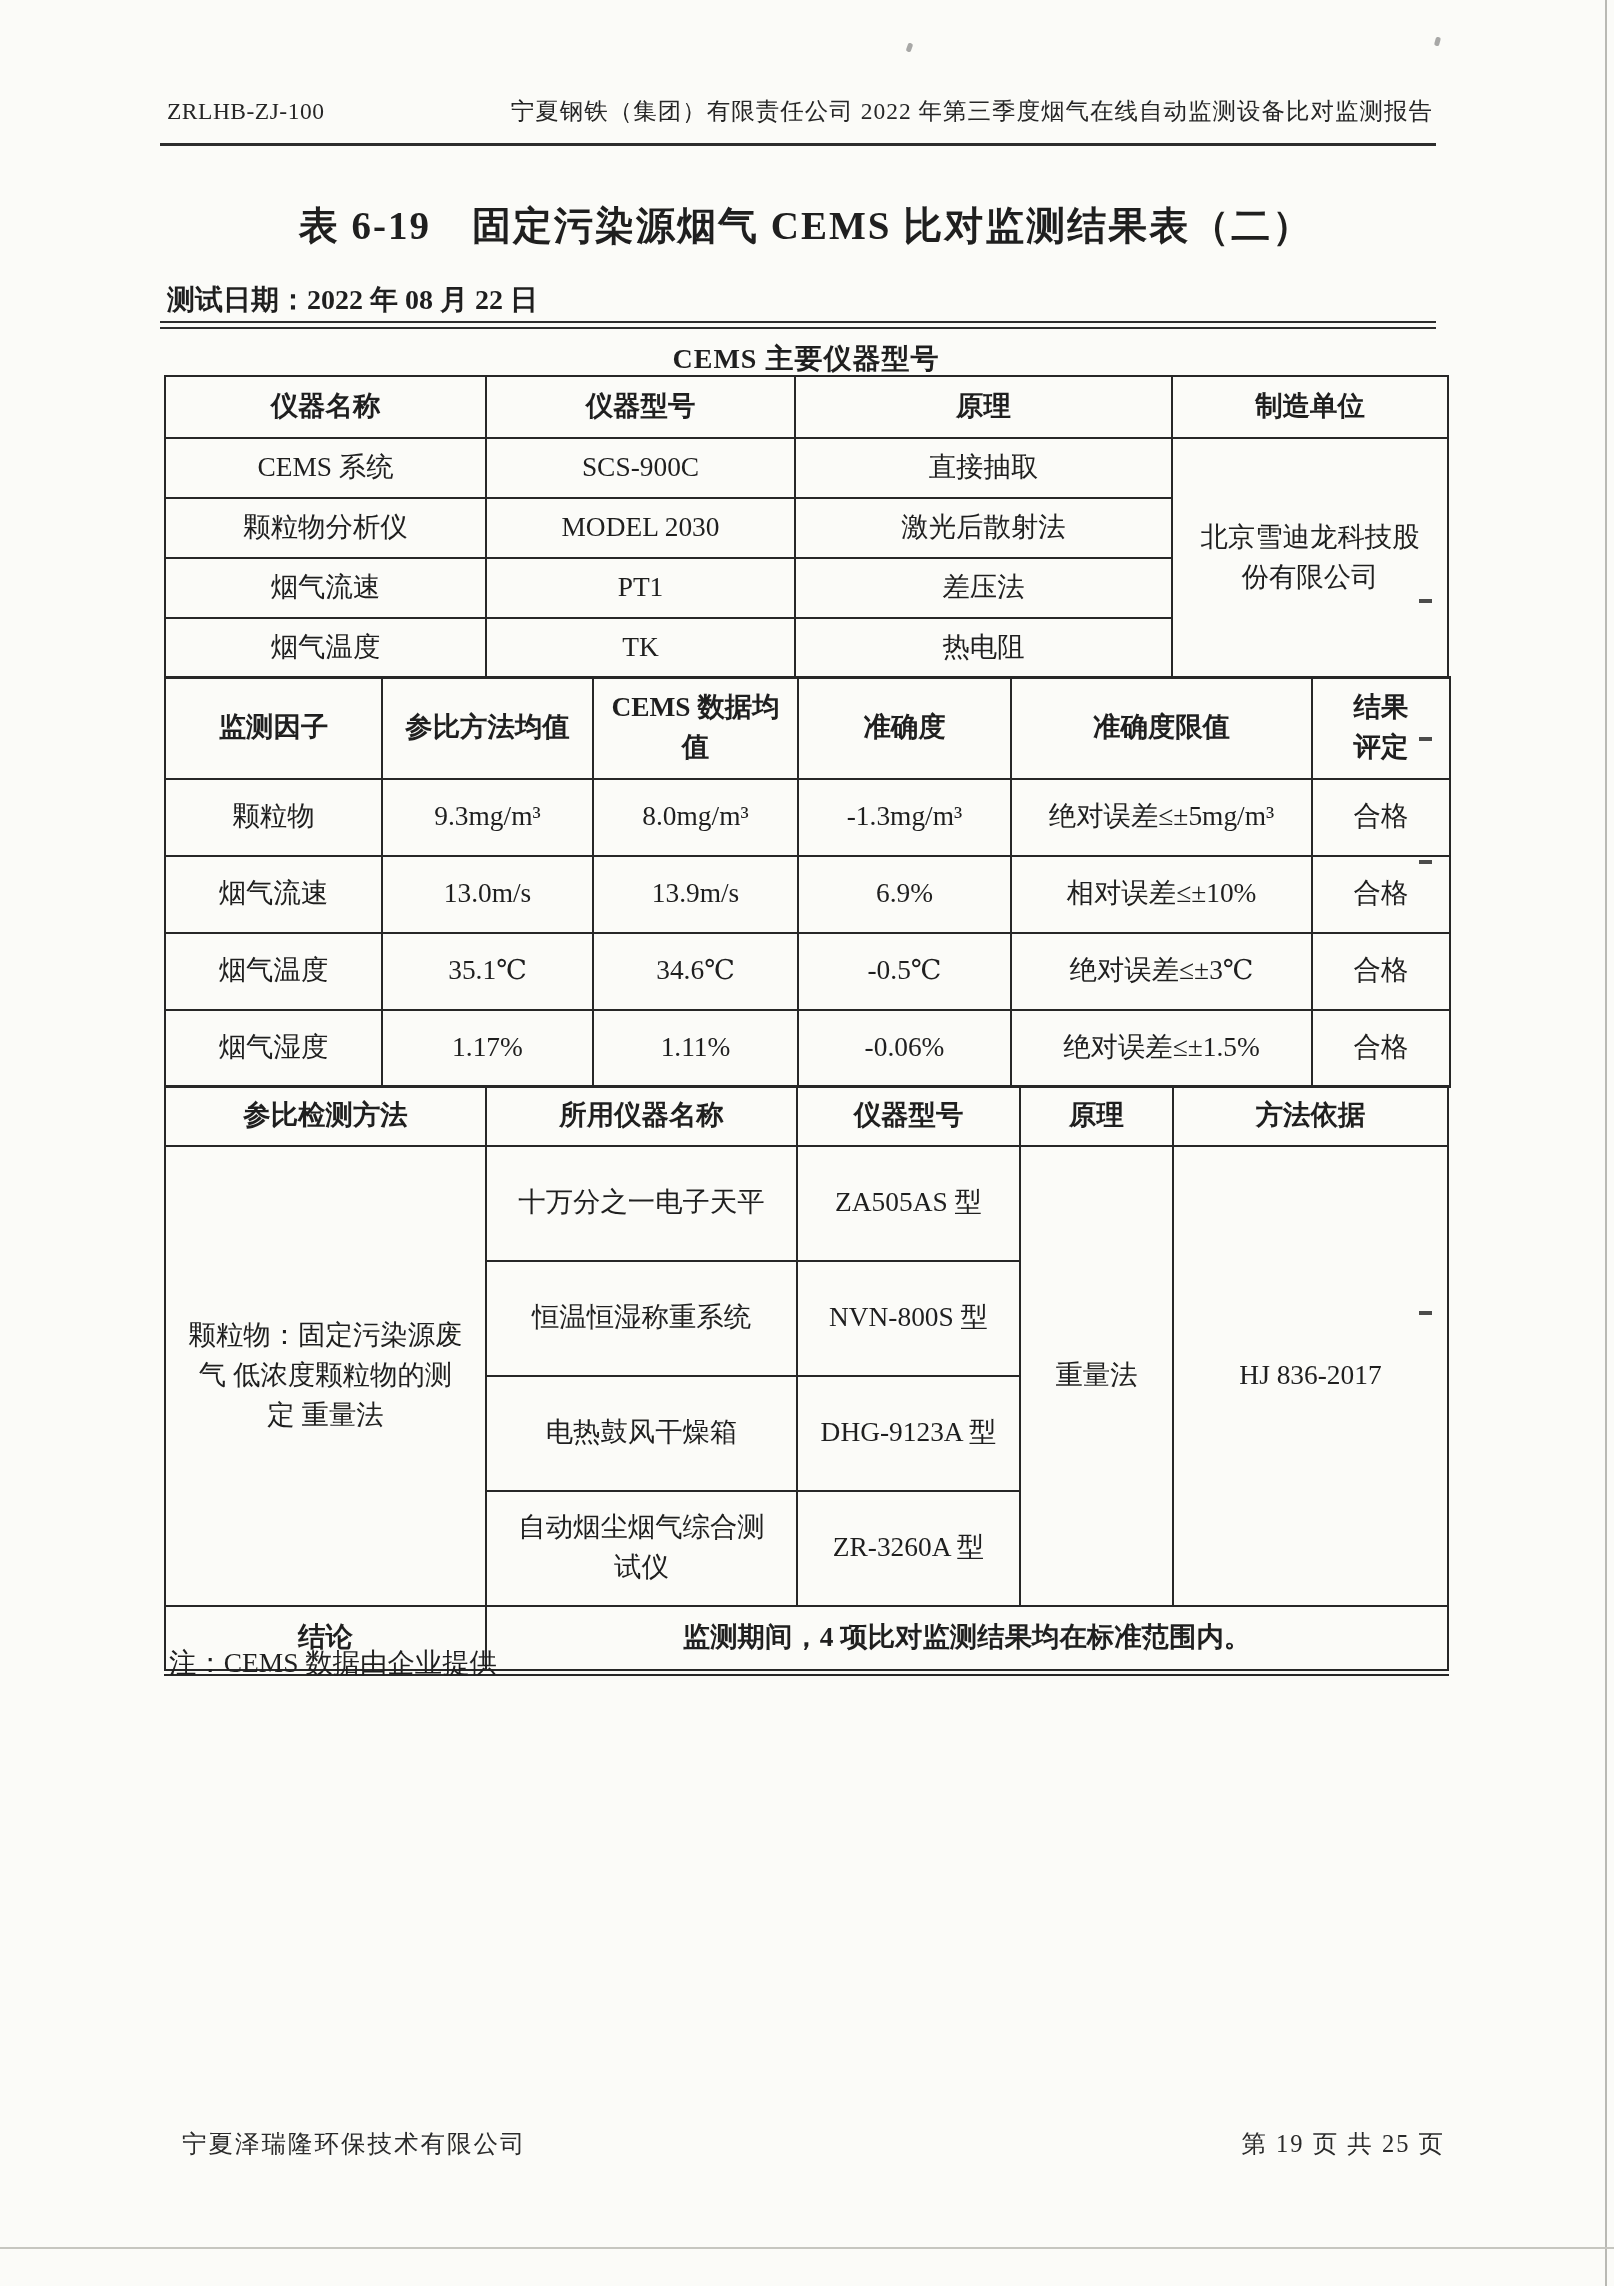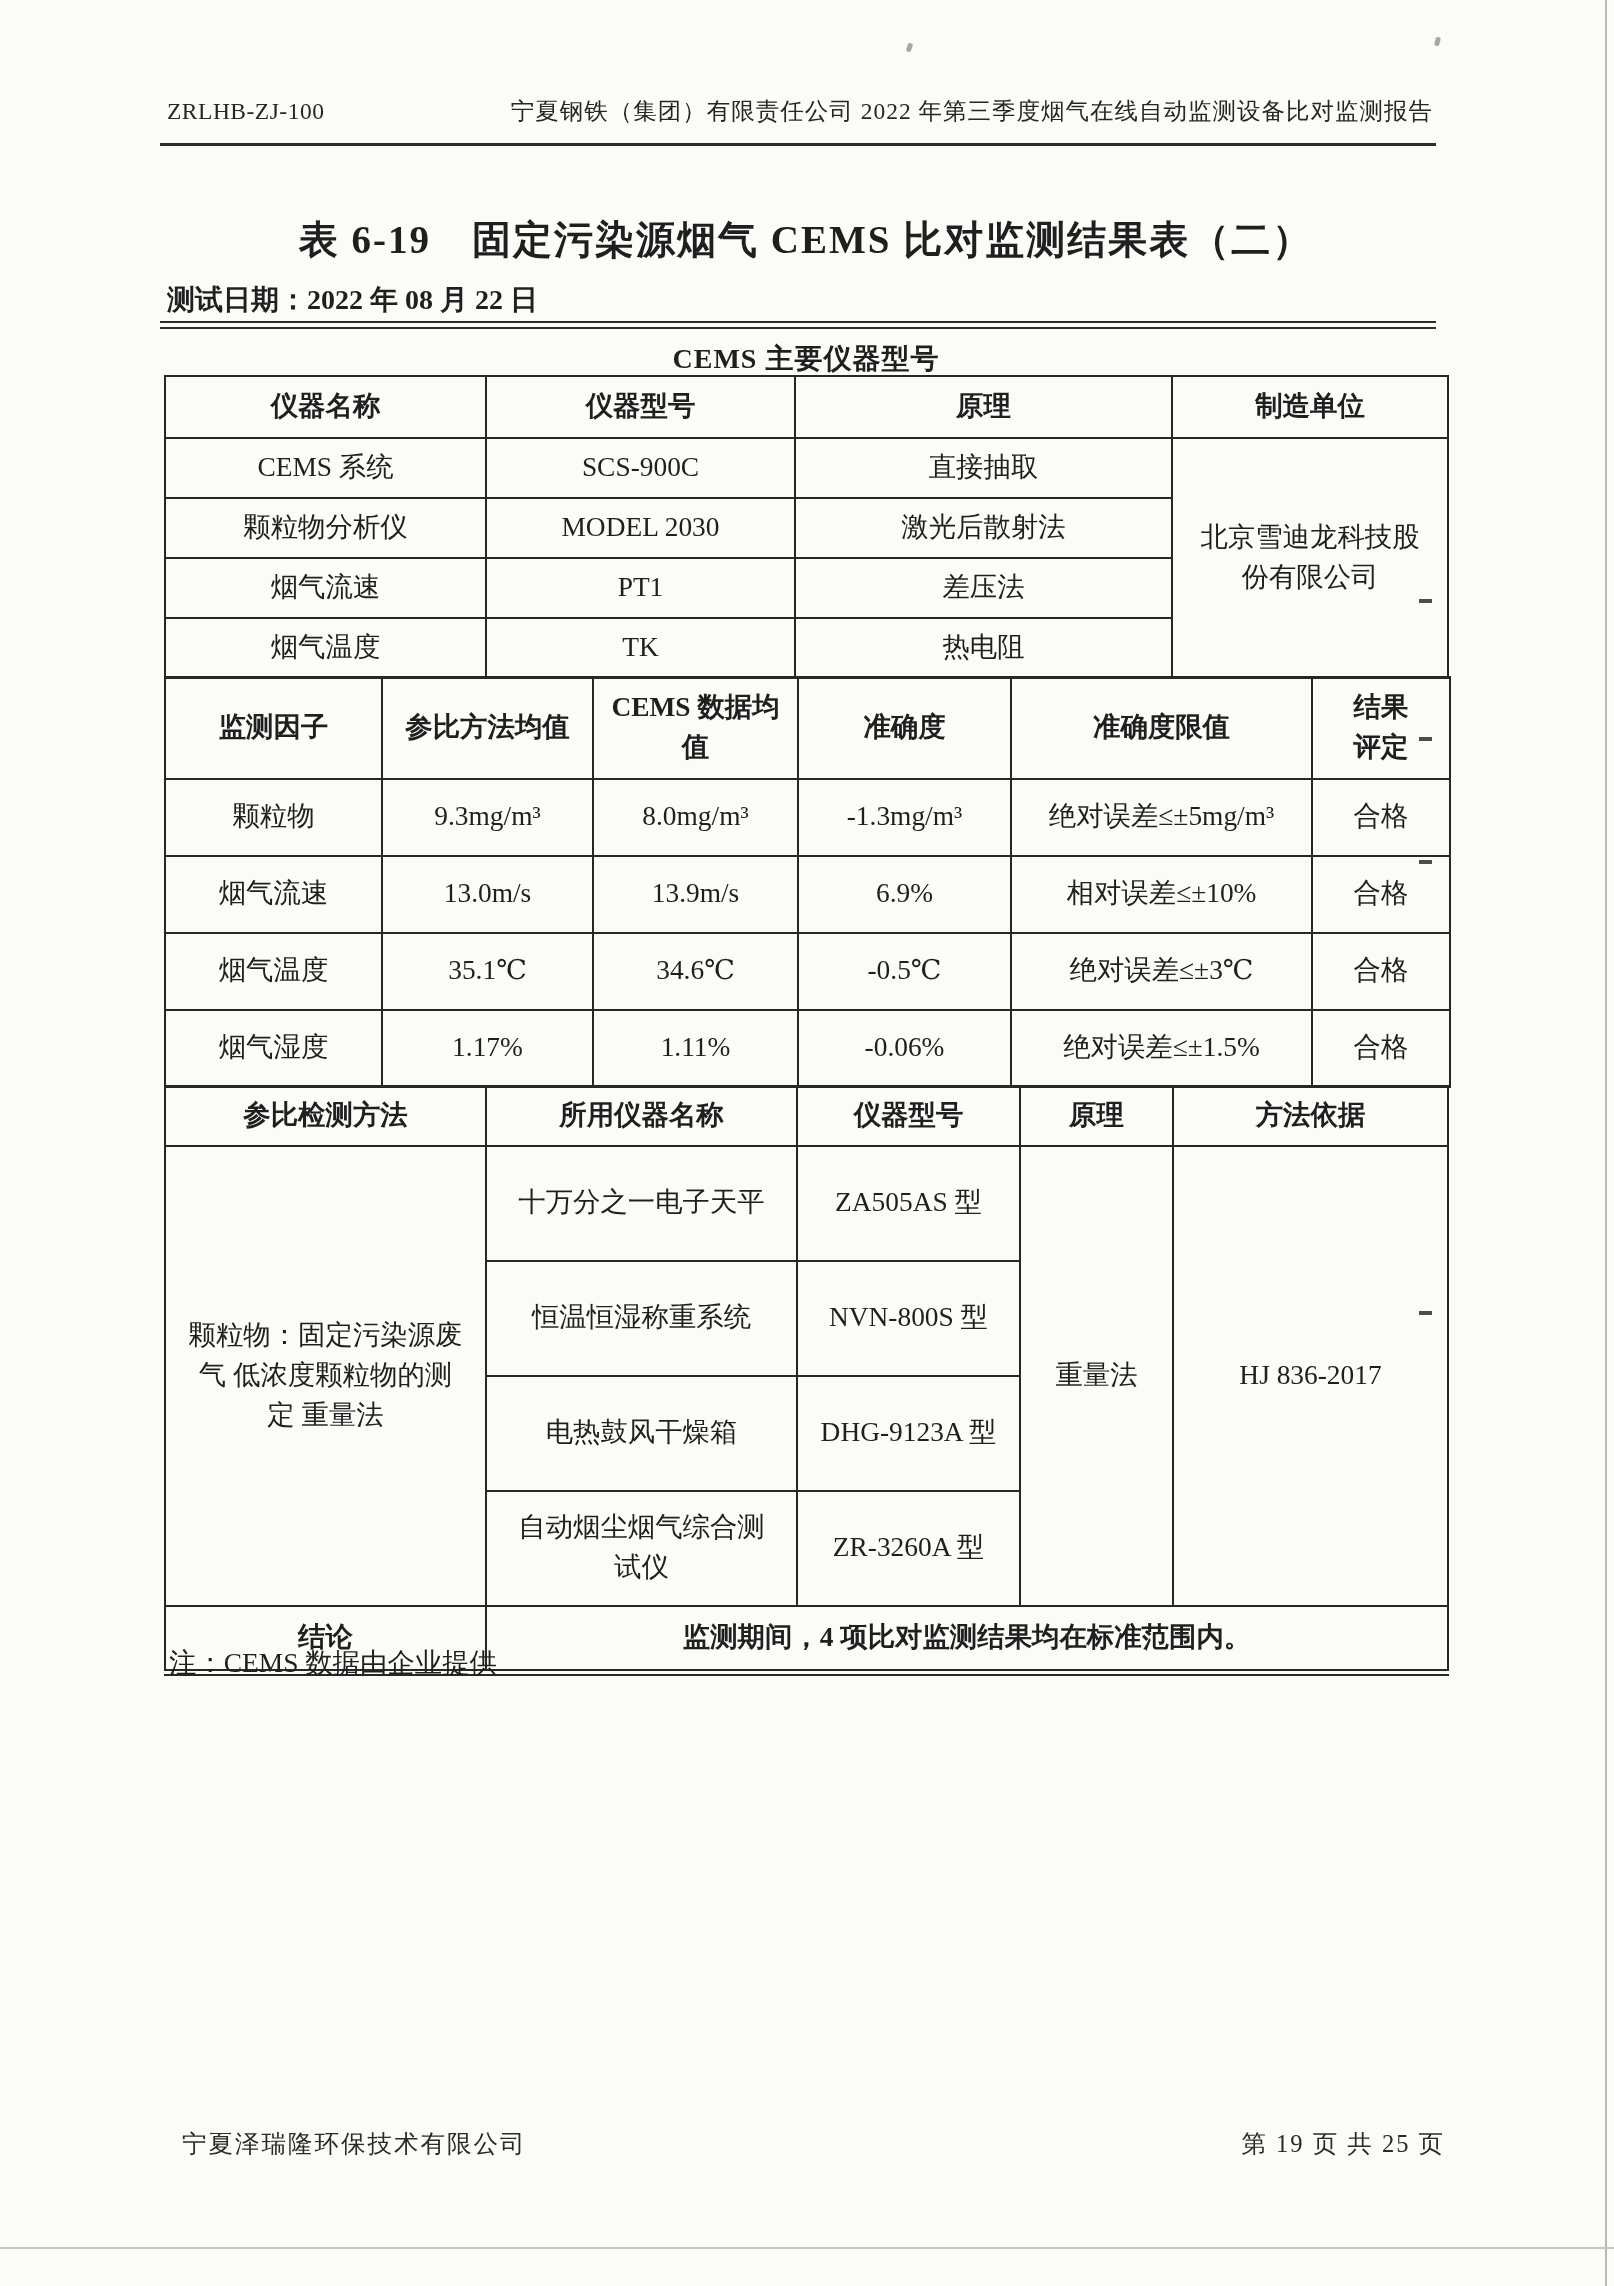--- a/index.html
+++ b/index.html
@@ -18,21 +18,21 @@
     display:flex;justify-content:space-between;align-items:baseline;
     font-size:23.5px;letter-spacing:1px;color:#262626;
   }
   .doc-header .code{letter-spacing:0.5px;}
   .header-rule{
     position:absolute;top:143px;left:160px;width:1276px;
     border-top:3.9px solid #2d2d2d;
   }
   
   .page-title{
-    position:absolute;top:213px;left:164px;width:1284px;
+    position:absolute;top:199px;left:164px;width:1284px;
     text-align:center;font-size:39px;font-weight:bold;letter-spacing:2px;
   }
   .info-row{
     position:absolute;top:281px;left:167px;width:1266px;
     display:flex;justify-content:space-between;
     font-size:28px;font-weight:bold;
   }
   .info-row .right{margin-right:51px;}
   .double-rule{
     position:absolute;top:321px;left:160px;width:1276px;height:3.9px;

